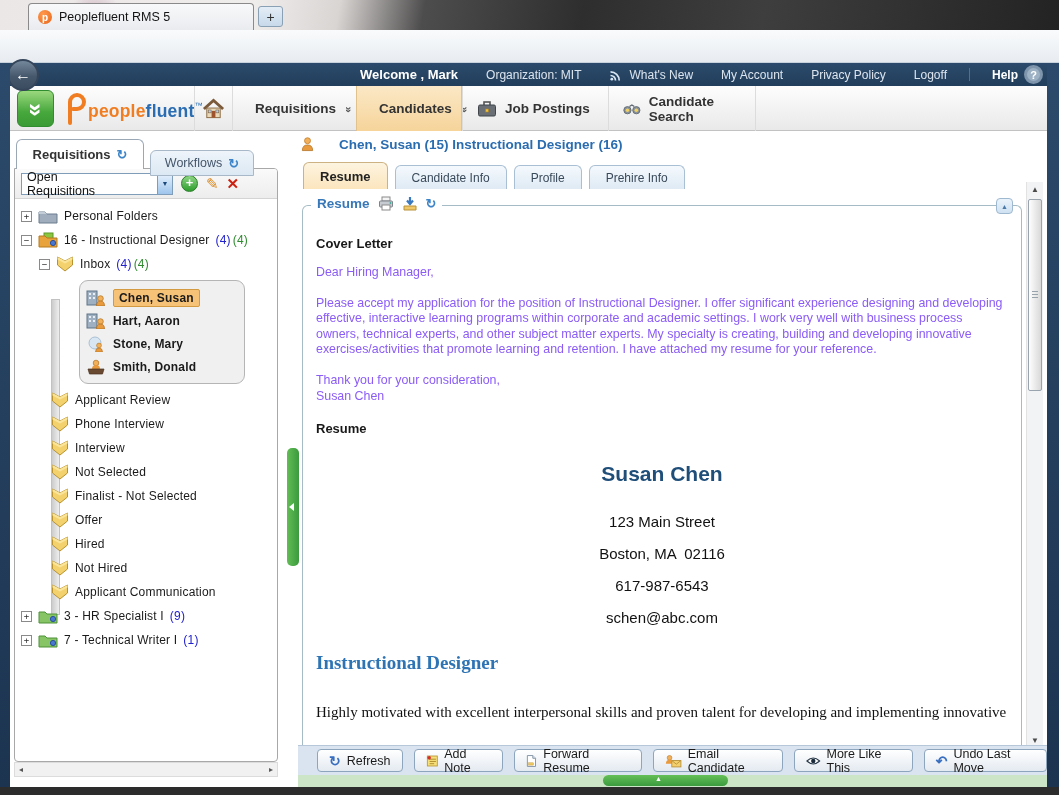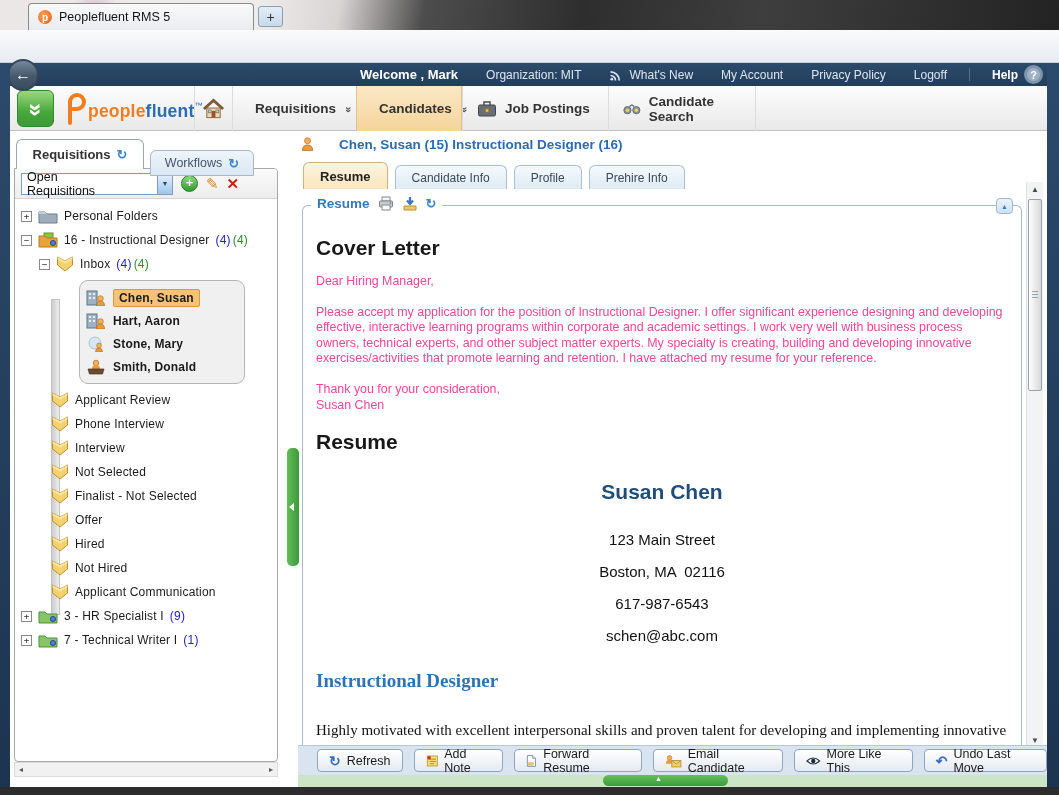--- a/index.html
+++ b/index.html
@@ -127,22 +127,22 @@
     font-weight:bold; color:#222; font-size:13px; }
 
   .fieldset { position:absolute; left:302px; top:205px; width:720px; height:540px; background:#fff;
     border:1px solid #a5bcc6; border-bottom:none; border-radius:6px 6px 0 0; z-index:1; }
   .legend { position:absolute; top:-10px; left:8px; background:#fff; padding:0 6px; display:flex;
     align-items:center; gap:8px; font-size:13.5px; font-weight:bold; color:#3878b8; }
   .fs-collapse { position:absolute; top:-8px; right:8px; width:17px; height:16px;
     background:linear-gradient(#eaf3fb,#cfe2f2); border:1px solid #9db8cf; border-radius:4px;
     display:flex; align-items:center; justify-content:center; color:#4a7aa8; font-size:7px; }
   .fs-content { position:absolute; left:13px; top:14px; width:692px; bottom:0; overflow:hidden; }
-  .h-doc { font-size:21px; font-weight:bold; color:#181818; margin:16px 0 14px; }
-  .ptext { font-size:12.4px; color:#ec4899; line-height:15.6px; }
+  .h-doc { font-size:13px; font-weight:bold; color:#181818; margin:16px 0 14px; }
+  .ptext { font-size:12.4px; color:#8b5cf6; line-height:15.6px; }
   .mb15 { margin-bottom:15px; } .mt15 { margin-top:15px; }
   .rdoc { font-family:"Liberation Serif",serif; text-align:center; color:#111; }
   .rname { font-size:21px; font-weight:bold; color:#1f4e79; margin-top:26px; }
   .raddr { font-size:15px; margin-top:15px; white-space:pre-wrap; }
   .raddr.first { margin-top:27px; }
   .rjob { font-family:"Liberation Serif",serif; font-size:19px; font-weight:bold; color:#2e74b5; margin-top:26px; }
   .rpartial { font-family:"Liberation Serif",serif; font-size:15px; color:#111; margin-top:30px; }
 
   .vscroll { position:absolute; left:1026px; top:182px; width:17px; height:566px; background:#f1f3f5;
     border-left:1px solid #e2e2e2; z-index:2; }

